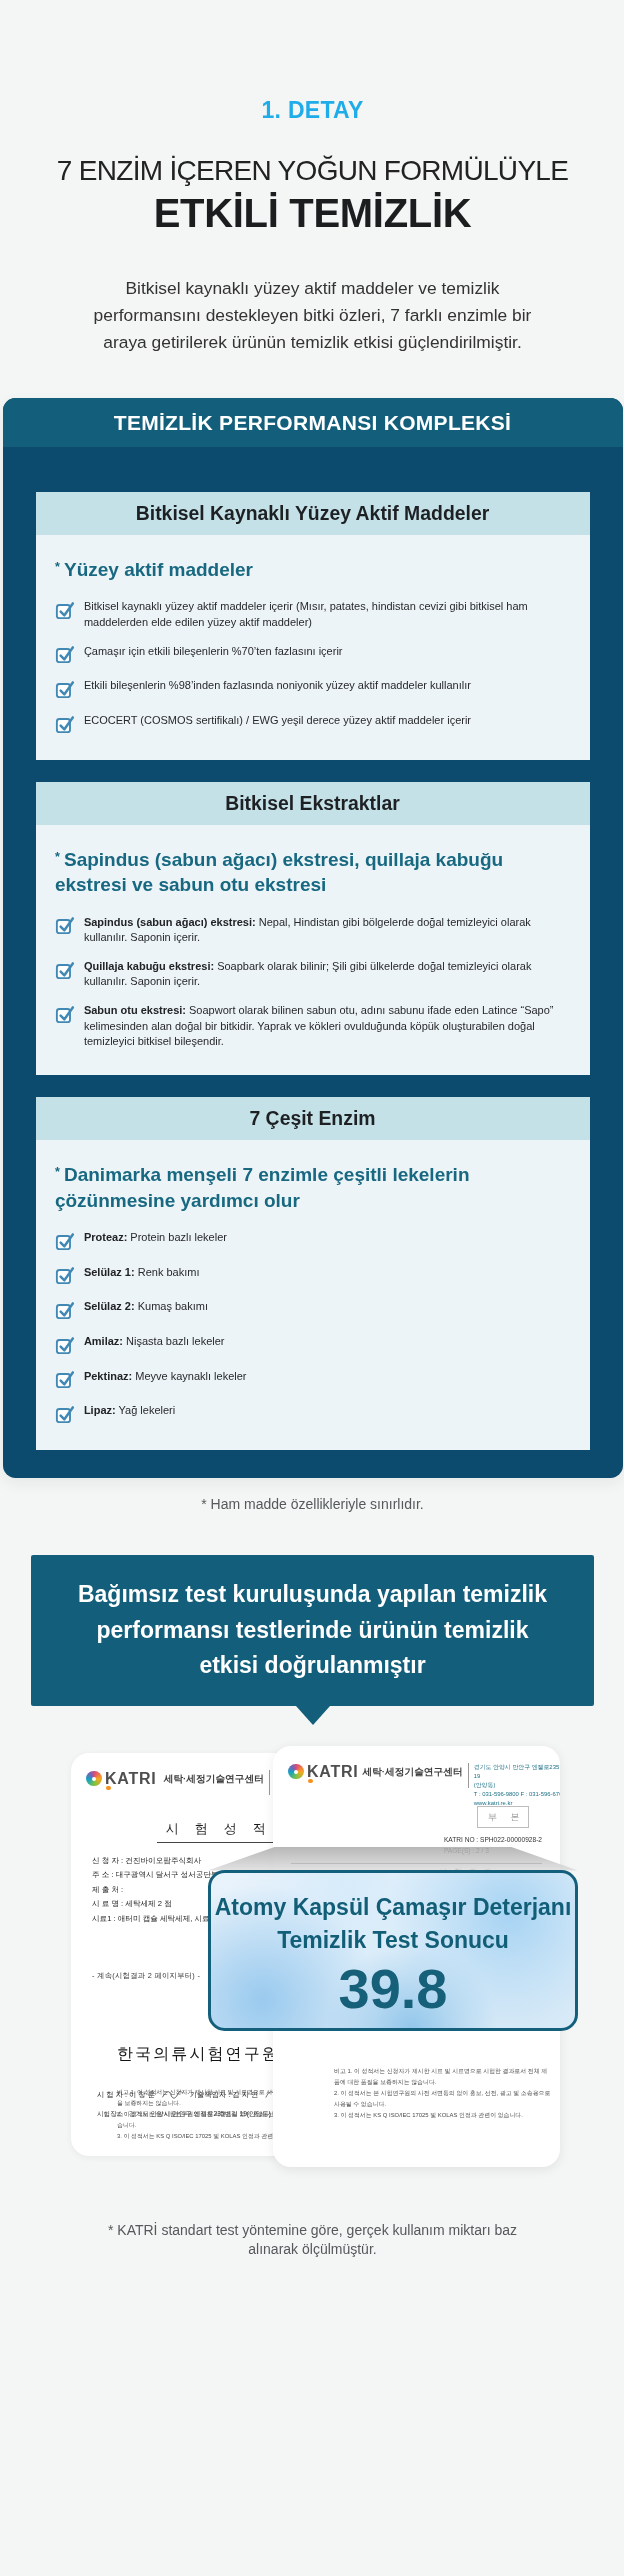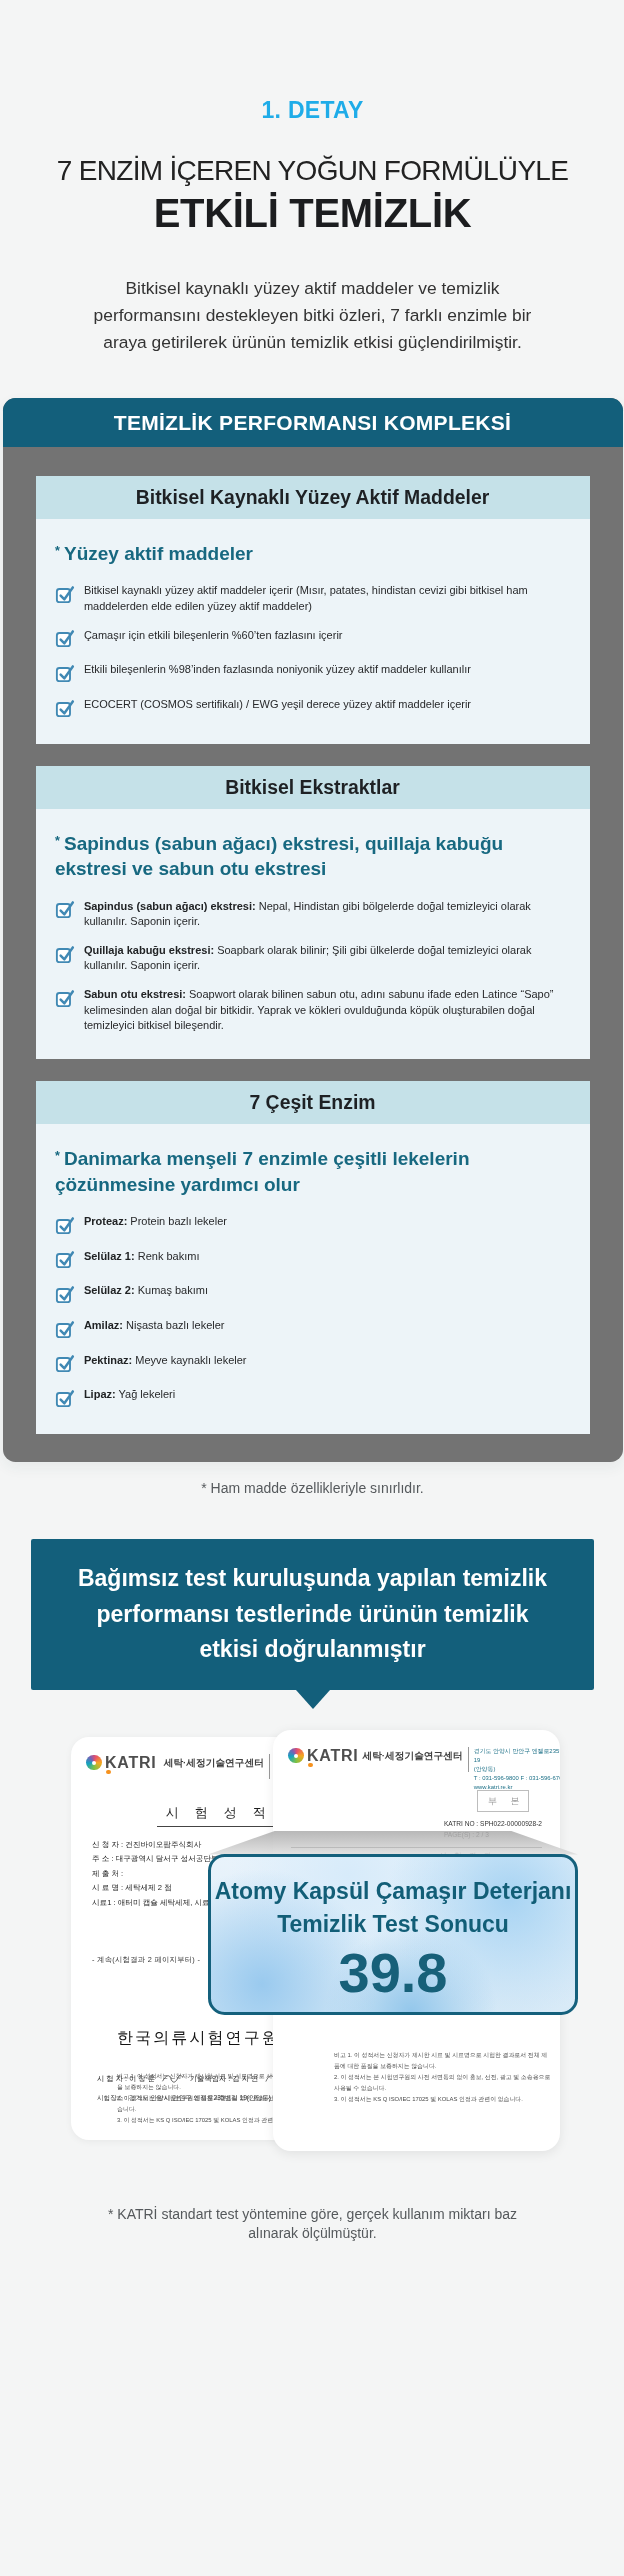--- a/index.html
+++ b/index.html
@@ -11,27 +11,27 @@
   .center{text-align:center;}
   .pre{white-space:pre-line;}
 
   
   .kicker{padding-top:97px;font-size:23px;font-weight:800;color:#1face8;letter-spacing:0.3px;}
   .title1{margin-top:31px;font-size:28px;font-weight:400;color:#222;letter-spacing:-0.7px;}
   .title2{margin-top:4.2px;font-size:40px;font-weight:800;color:#1c1d1f;letter-spacing:-0.3px;}
   .intro{margin:39px auto 0;max-width:528px;font-size:17.4px;line-height:1.55;color:#333;}
 
   
-  .card{margin:42px auto 0;width:620px;background:#737373;border-radius:12.5px;
+  .card{margin:42px auto 0;width:620px;background:#0c4a6e;border-radius:12.5px;
         box-shadow:0 5.6px 14px rgba(40,60,70,.06);}
   .card-header{height:49px;border-radius:12.5px 12.5px 0 0;background:#135f7b;color:#fff;
         display:flex;align-items:center;justify-content:center;font-size:21px;font-weight:800;letter-spacing:0.3px;}
   .card-body{padding:29px 33px 28px;}
   .section{margin-top:22px;}
-  .section:first-child{margin-top:0;}
+  .section:first-child{margin-top:16px;}
   .sec-header{height:43px;background:#c5e1e8;display:flex;align-items:center;justify-content:center;
         font-size:19.4px;font-weight:800;color:#1e2124;}
   .sec-body{background:#edf4f8;padding:22px 19.4px 26px;}
   .sec-sub{font-size:19px;font-weight:800;color:#176880;line-height:1.35;margin:0 0 16.7px;}
   .sec-sub .star{font-size:12.5px;position:relative;top:-4.9px;margin-right:4.2px;font-weight:800;}
   .item{display:flex;gap:9px;margin-top:14px;font-size:11px;line-height:1.38;color:#28292b;}
   .item:first-child{margin-top:0;}
   .item .cb{flex:0 0 auto;margin-top:0.7px;}
   .item p{margin:0;}
   .item b{font-weight:700;color:#212325;}
@@ -138,21 +138,21 @@
             </span>
             <p><b></b><span>Bitkisel kaynaklı yüzey aktif maddeler içerir (Mısır, patates, hindistan cevizi gibi bitkisel ham maddelerden elde edilen yüzey aktif maddeler)</span></p>
           </div>
             <div class="item">
             <span class="cb">
               <svg class="cbsvg" width="20" height="20" viewBox="0 0 32 32">
                   <rect x="3" y="8" width="21" height="21" rx="4" fill="#fff" stroke="#4189b4" stroke-width="3"></rect>
                   <path d="M9 18.5 L15 24.5 L28.5 5.5" fill="none" stroke="#4189b4" stroke-width="4" stroke-linecap="round" stroke-linejoin="round"></path>
                 </svg>
             </span>
-            <p><b></b><span>Çamaşır için etkili bileşenlerin %60’ten fazlasını içerir</span></p>
+            <p><b></b><span>Çamaşır için etkili bileşenlerin %70’ten fazlasını içerir</span></p>
           </div>
             <div class="item">
             <span class="cb">
               <svg class="cbsvg" width="20" height="20" viewBox="0 0 32 32">
                   <rect x="3" y="8" width="21" height="21" rx="4" fill="#fff" stroke="#4189b4" stroke-width="3"></rect>
                   <path d="M9 18.5 L15 24.5 L28.5 5.5" fill="none" stroke="#4189b4" stroke-width="4" stroke-linecap="round" stroke-linejoin="round"></path>
                 </svg>
             </span>
             <p><b></b><span>Etkili bileşenlerin %98’inden fazlasında noniyonik yüzey aktif maddeler kullanılır</span></p>
           </div>

